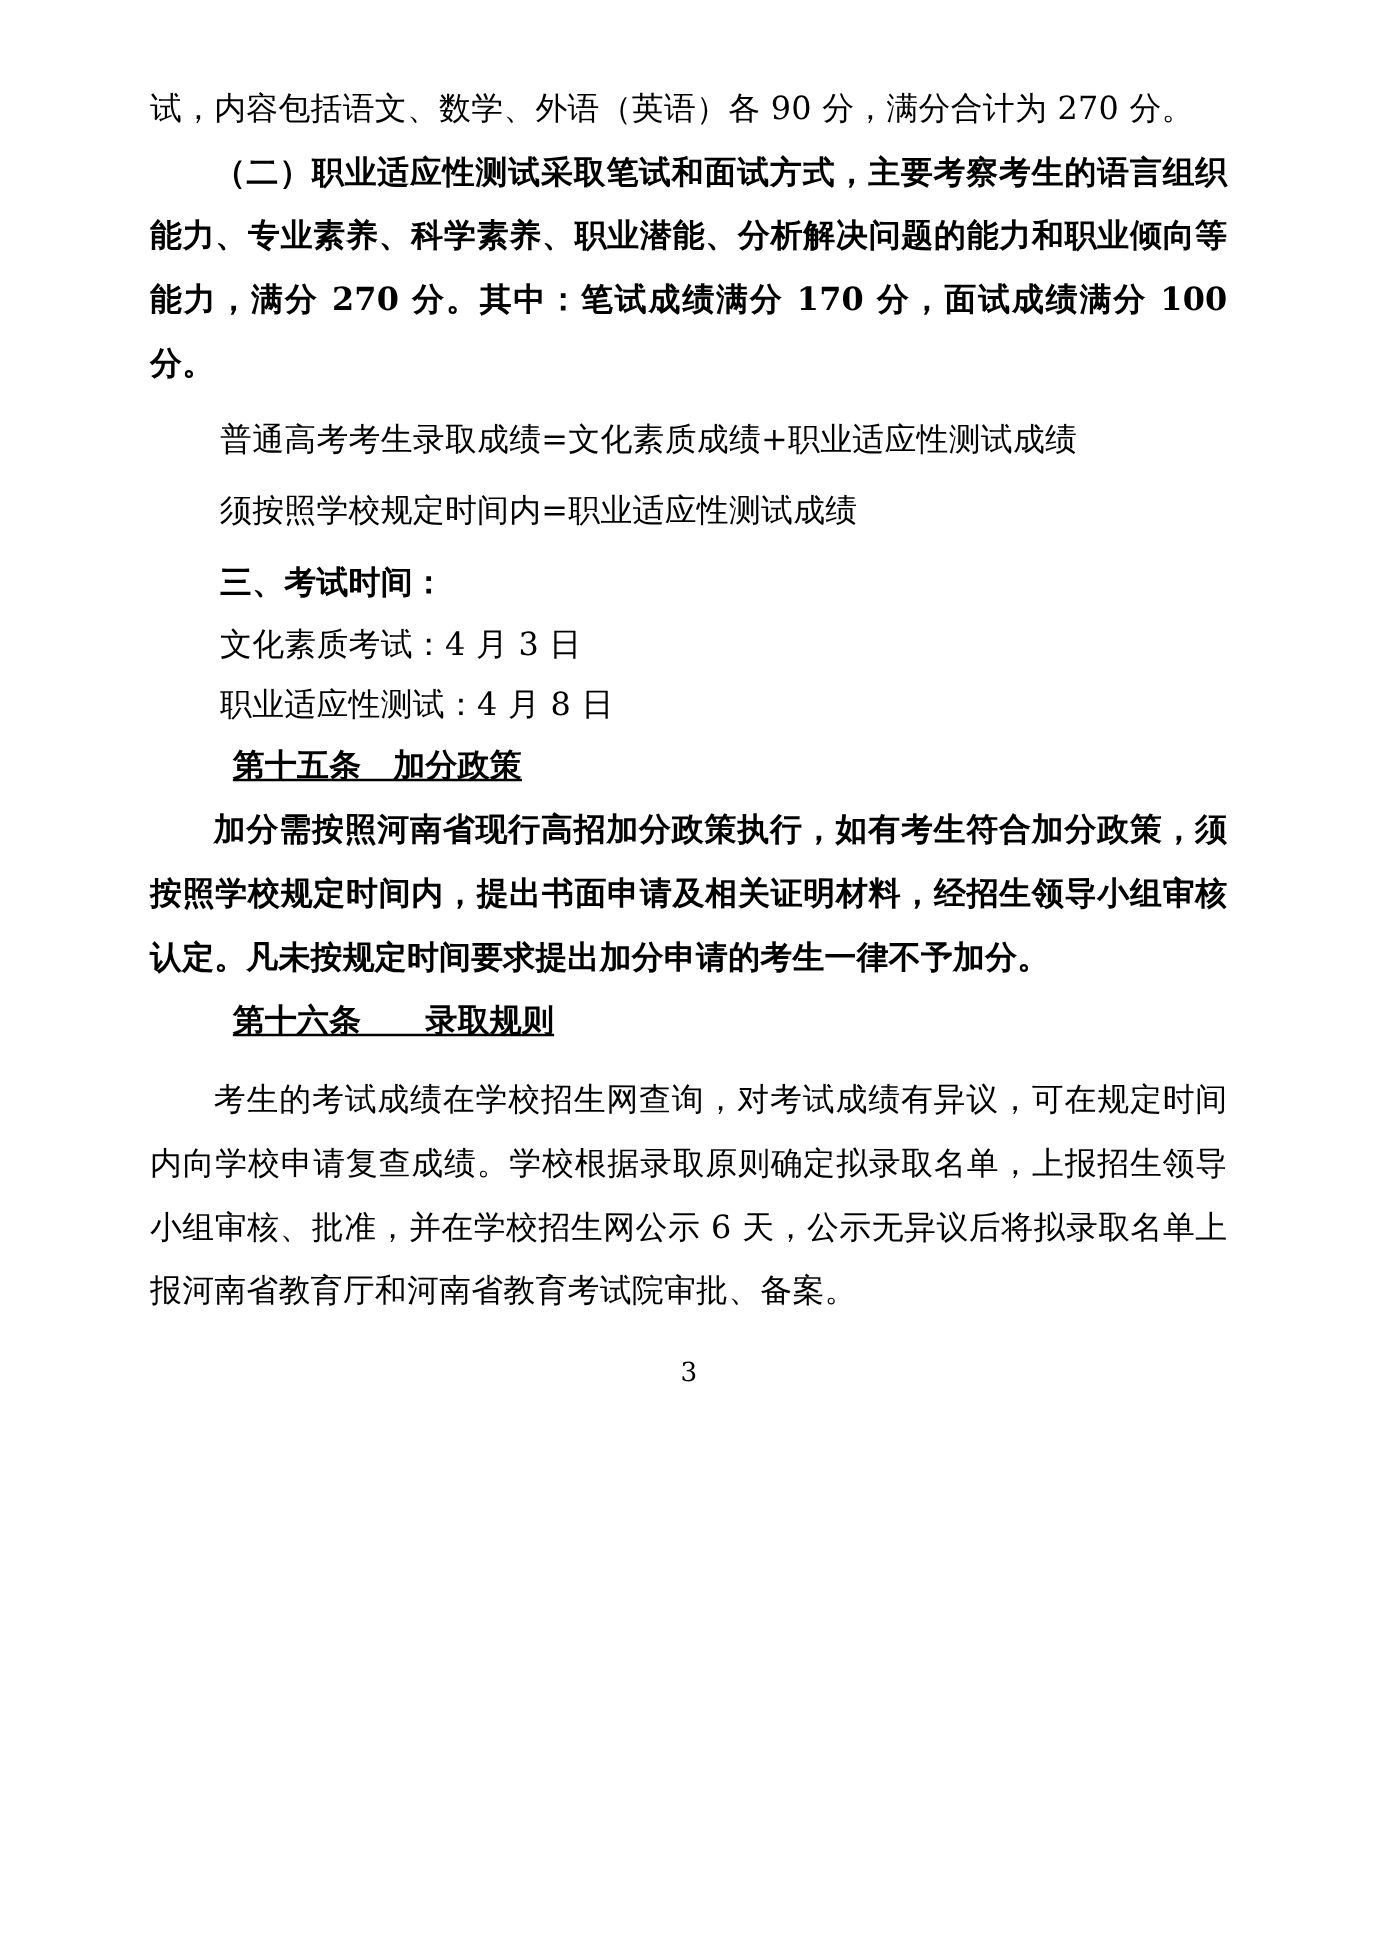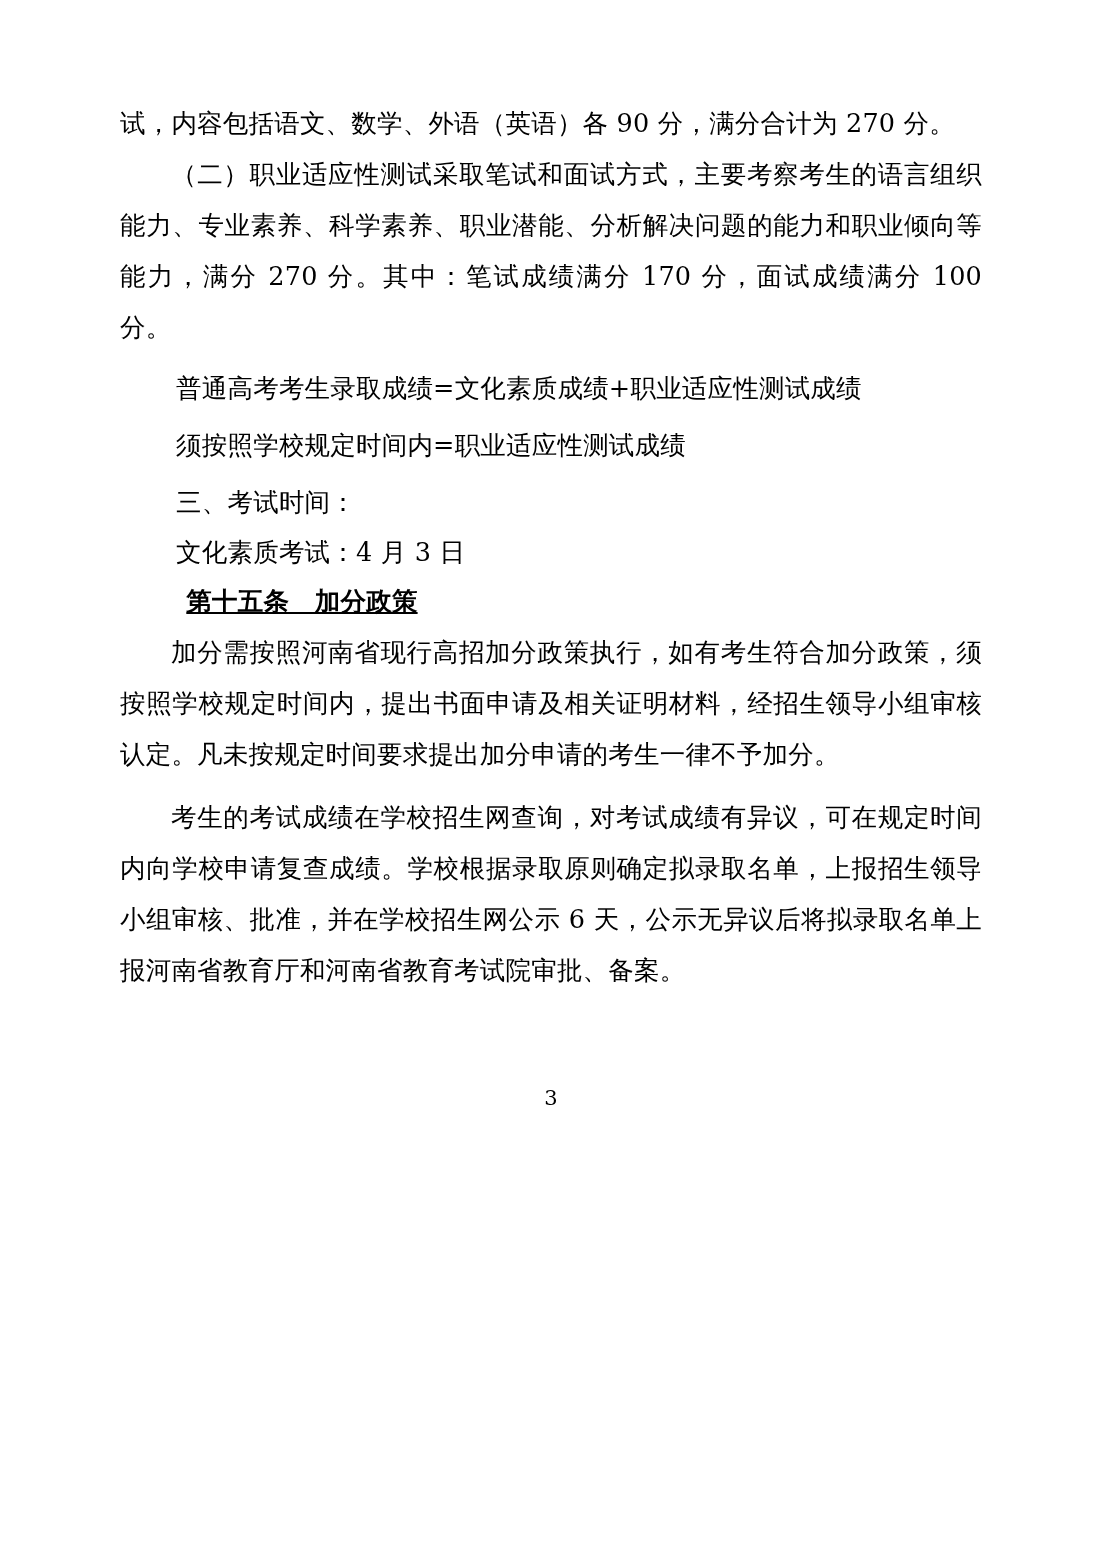--- a/index.html
+++ b/index.html
@@ -15,40 +15,40 @@
     position: relative;
     overflow: hidden;
   }
   .page {
     position: absolute;
     left: 0;
     top: 0;
     width: 1102px;
     height: 1172px;
     box-sizing: border-box;
-    padding: 98px 120px 60px 120px;
+    padding: 62px 120px 60px 120px;
   }
   .body-text {
     font-size: 25.5px;
     line-height: 51px;
     text-align: justify;
     text-justify: inter-ideograph;
     letter-spacing: 0.2px;
   }
   p {
     margin: 0;
   }
   .indent-1 {
     text-indent: 0;
   }
   .indent-2 {
     text-indent: 2em;
   }
   .bold {
-    font-weight: normal;
+    font-weight: bold;
   }
   .tight {
     line-height: 48px;
   }
   .sub-line {
     text-indent: 2.2em;
   }
   .heading-line {
     text-indent: 2.6em;
     font-weight: bold;
@@ -92,25 +92,27 @@
     <div class="small-gap"></div>
 
     <p class="list-line">须按照学校规定时间内=职业适应性测试成绩</p>
 
     <div class="small-gap"></div>
 
     <p class="sub-line bold">三、考试时间：</p>
 
     <p class="list-line tight">文化素质考试：4 月 3 日</p>
 
+    <p class="list-line tight">职业适应性测试：4 月 8 日</p>
 
     <p class="heading-line">第十五条　加分政策</p>
 
     <p class="indent-2 bold">加分需按照河南省现行高招加分政策执行，如有考生符合加分政策，须按照学校规定时间内，提出书面申请及相关证明材料，经招生领导小组审核认定。凡未按规定时间要求提出加分申请的考生一律不予加分。</p>
 
+    <p class="heading-line">第十六条　　录取规则</p>
 
     <div class="small-gap"></div>
 
 
     <div class="small-gap"></div>
 
     <p class="indent-2">考生的考试成绩在学校招生网查询，对考试成绩有异议，可在规定时间内向学校申请复查成绩。学校根据录取原则确定拟录取名单，上报招生领导小组审核、批准，并在学校招生网公示 6 天，公示无异议后将拟录取名单上报河南省教育厅和河南省教育考试院审批、备案。</p>
 
   </div>
 

